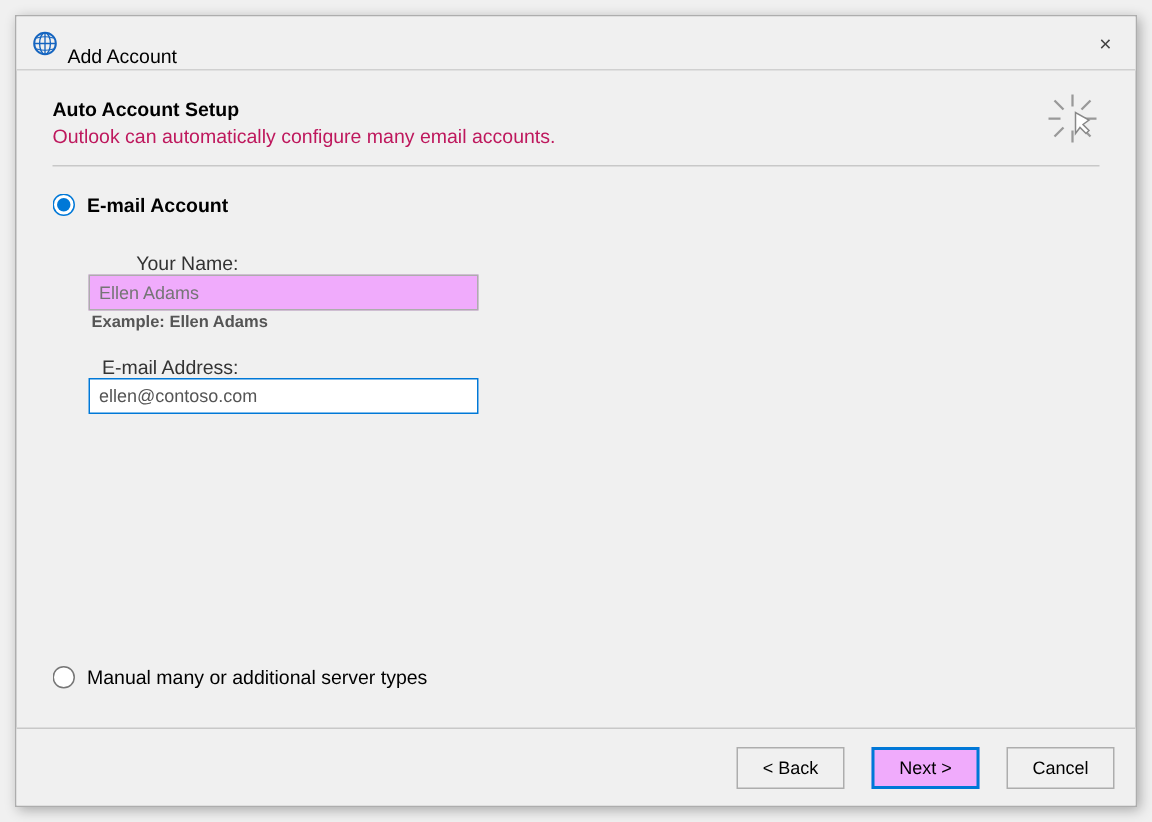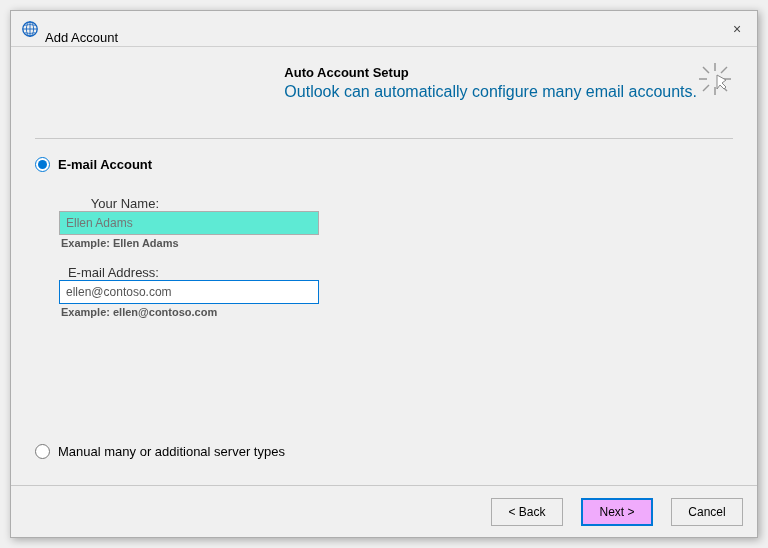--- a/index.html
+++ b/index.html
@@ -56,33 +56,33 @@
       background: transparent;
     }
     .dialog-body {
       flex: 1;
       display: flex;
       flex-direction: column;
       padding: 18px 24px 12px 24px;
     }
     .auto-setup-section {
       display: flex;
-      justify-content: flex-end;
+      justify-content: space-between;
       align-items: flex-start;
-      margin-bottom: 34px;
+      margin-bottom: 6px;
     }
     .auto-setup-text {}
     .auto-setup-title {
       font-weight: bold;
       font-size: 13px;
       margin-bottom: 3px;
     }
     .auto-setup-desc {
-      font-size: 16px;
-      color: #0369a1;
+      font-size: 13px;
+      color: #be185d;
     }
     .cursor-icon {
       font-size: 28px;
       color: #888;
       margin-top: -4px;
       user-select: none;
     }
     .divider {
       height: 1px;
       background: #c8c8c8;
@@ -128,21 +128,21 @@
       flex-shrink: 0;
     }
     .form-field-group {
       display: flex;
       flex-direction: column;
     }
     .form-input {
       width: 260px;
       height: 24px;
       border: 1px solid #adadad;
-      background: #5eead4;
+      background: #f0abfc;
       padding: 2px 6px;
       font-size: 12px;
       color: #555;
       outline: none;
     }
     .form-input.highlighted {
       border-color: #0078d7;
       background: white;
     }
     .form-example {
@@ -264,21 +264,20 @@
         <div class="form-field-group">
           <input type="text" class="form-input" placeholder="Ellen Adams" style="">
           <span class="form-example">Example: Ellen Adams</span>
         </div>
       </div>
 
       <div class="form-row">
         <span class="form-label">E-mail Address:</span>
         <div class="form-field-group">
           <input type="text" class="form-input highlighted" value="ellen@contoso.com" style="">
-          <span class="form-example">Example: ellen@contoso.com</span>
         </div>
       </div>
     </div>
 
     <div class="spacer"></div>
 
     <div class="manual-setup-section">
       <label class="manual-setup-label" style="display:flex;align-items:center;gap:8px;">
         <input type="radio" name="account-type" style="">
         <span>Manual many or additional server types</span>

